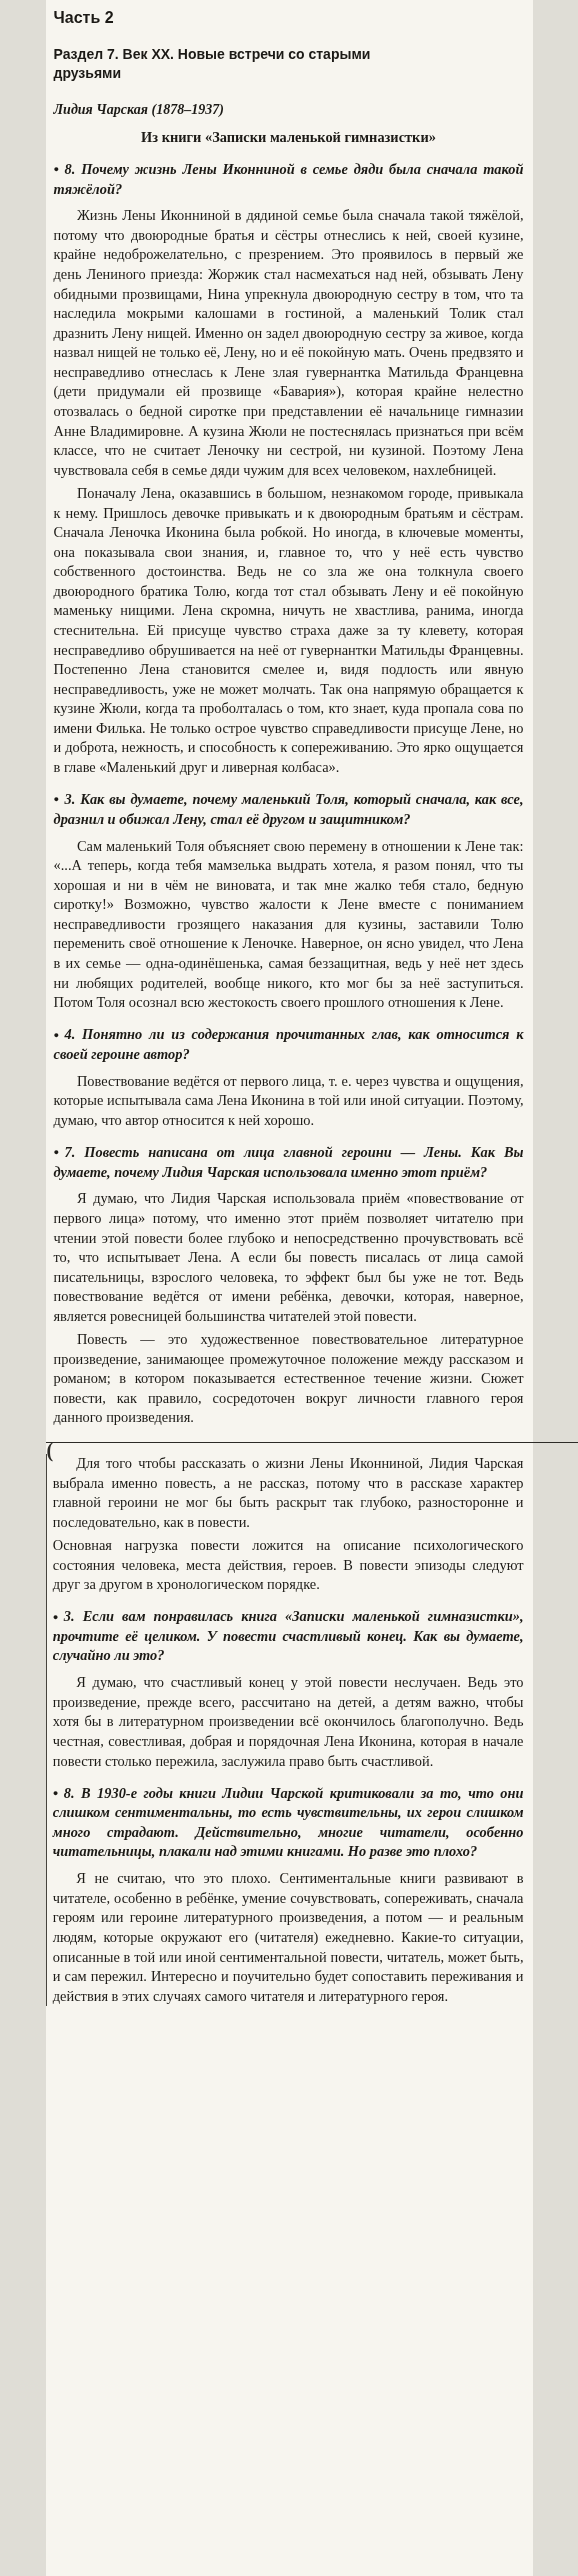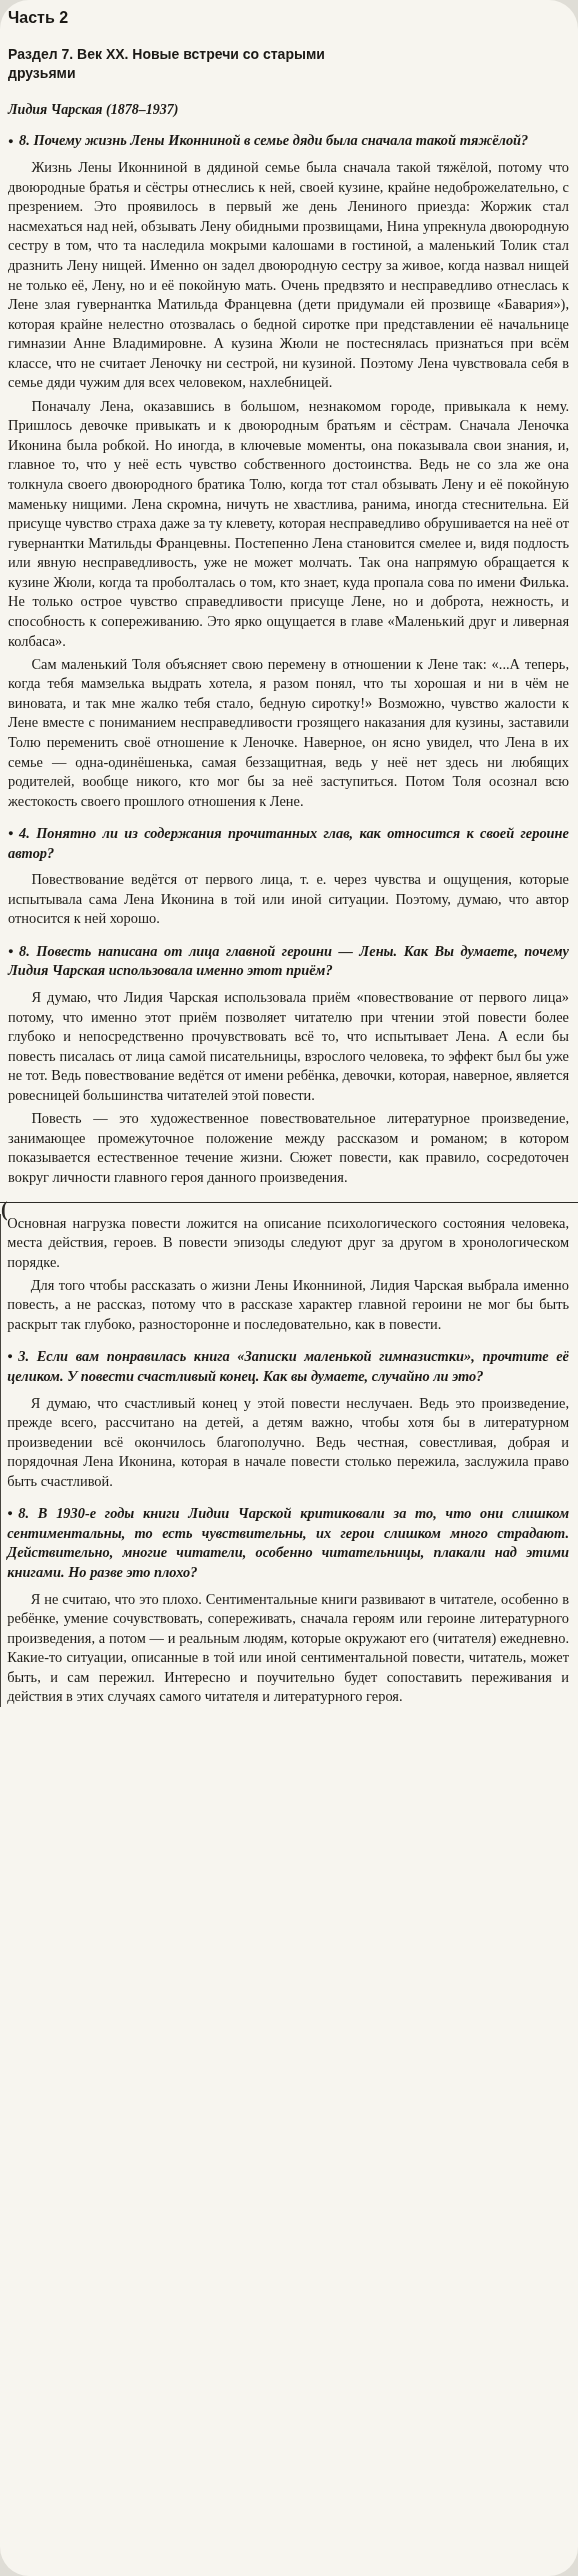--- a/index.html
+++ b/index.html
@@ -1,28 +1,27 @@
 <!DOCTYPE html>
 <html lang="ru" style="--paper: #f7f5ef; --ink: #1c1a16;font-size:14.4px"><head>
 <meta charset="utf-8">
 <style>
   html, body { margin: 0; padding: 0; background: #dfddd6; }
   .page {
     position: relative;
-    width: 578px;
+    width: 487px;
     min-height: 2576px;
     box-sizing: border-box;
     margin: 0 auto;
     background: var(--paper, #f7f5ef);
     color: var(--ink, #1c1a16);
     font-family: "Liberation Serif", "DejaVu Serif", serif;
     font-size: 14.4px;
     line-height: 1.36;
     padding: 5.4px 9px 21.6px 8px;
-    border-radius: 29px;
   }
   .part {
     font-family: "Liberation Sans", "DejaVu Sans", sans-serif;
     font-size: 16px;
     font-weight: bold;
     margin: 1.8px 0 16px 0;
   }
   .section {
     font-family: "Liberation Sans", "DejaVu Sans", sans-serif;
     font-size: 14px;
@@ -86,57 +85,59 @@
 <body>
 
 <article class="page">
 
   <h1 class="part">Часть 2</h1>
 
   <h2 class="section">Раздел 7. Век XX. Новые встречи со старыми друзьями</h2>
 
   <p class="author">Лидия Чарская (1878–1937)</p>
 
+  <p class="btitle">Из книги «Записки маленькой гимназистки»</p>
 
   <section>
     <p class="q"><span class="bullet">●</span><span>8. Почему жизнь Лены Иконниной в семье дяди была сначала такой тяжёлой?</span></p>
     <p class="a">Жизнь Лены Иконниной в дядиной семье была сначала такой тяжёлой, потому что двоюродные братья и сёстры отнеслись к ней, своей кузине, крайне недоброжелательно, с презрением. Это проявилось в первый же день Лениного приезда: Жоржик стал насмехаться над ней, обзывать Лену обидными прозвищами, Нина упрекнула двоюродную сестру в том, что та наследила мокрыми калошами в гостиной, а маленький Толик стал дразнить Лену нищей. Именно он задел двоюродную сестру за живое, когда назвал нищей не только её, Лену, но и её покойную мать. Очень предвзято и несправедливо отнеслась к Лене злая гувернантка Матильда Францевна (дети придумали ей прозвище «Бавария»), которая крайне нелестно отозвалась о бедной сиротке при представлении её начальнице гимназии Анне Владимировне. А кузина Жюли не постеснялась признаться при всём классе, что не считает Леночку ни сестрой, ни кузиной. Поэтому Лена чувствовала себя в семье дяди чужим для всех человеком, нахлебницей.</p>
   </section>
 
   <section>
     <p class="a">Поначалу Лена, оказавшись в большом, незнакомом городе, привыкала к нему. Пришлось девочке привыкать и к двоюродным братьям и сёстрам. Сначала Леночка Иконина была робкой. Но иногда, в ключевые моменты, она показывала свои знания, и, главное то, что у неё есть чувство собственного достоинства. Ведь не со зла же она толкнула своего двоюродного братика Толю, когда тот стал обзывать Лену и её покойную маменьку нищими. Лена скромна, ничуть не хвастлива, ранима, иногда стеснительна. Ей присуще чувство страха даже за ту клевету, которая несправедливо обрушивается на неё от гувернантки Матильды Францевны. Постепенно Лена становится смелее и, видя подлость или явную несправедливость, уже не может молчать. Так она напрямую обращается к кузине Жюли, когда та проболталась о том, кто знает, куда пропала сова по имени Филька. Не только острое чувство справедливости присуще Лене, но и доброта, нежность, и способность к сопереживанию. Это ярко ощущается в главе «Маленький друг и ливерная колбаса».</p>
   </section>
 
   <section>
+    <p class="q"><span class="bullet">●</span><span>3. Как вы думаете, почему маленький Толя, который сначала, как все, дразнил и обижал Лену, стал её другом и защитником?</span></p>
     <p class="a">Сам маленький Толя объясняет свою перемену в отношении к Лене так: «...А теперь, когда тебя мамзелька выдрать хотела, я разом понял, что ты хорошая и ни в чём не виновата, и так мне жалко тебя стало, бедную сиротку!» Возможно, чувство жалости к Лене вместе с пониманием несправедливости грозящего наказания для кузины, заставили Толю переменить своё отношение к Леночке. Наверное, он ясно увидел, что Лена в их семье — одна-одинёшенька, самая беззащитная, ведь у неё нет здесь ни любящих родителей, вообще никого, кто мог бы за неё заступиться. Потом Толя осознал всю жестокость своего прошлого отношения к Лене.</p>
   </section>
 
   <section>
     <p class="q"><span class="bullet">●</span><span>4. Понятно ли из содержания прочитанных глав, как относится к своей героине автор?</span></p>
     <p class="a">Повествование ведётся от первого лица, т. е. через чувства и ощущения, которые испытывала сама Лена Иконина в той или иной ситуации. Поэтому, думаю, что автор относится к ней хорошо.</p>
   </section>
 
   <section>
-    <p class="q"><span class="bullet">●</span><span>8. Повесть написана от лица главной героини — Лены. Как Вы думаете, почему Лидия Чарская использовала именно этот приём?</span></p>
+    <p class="q"><span class="bullet">●</span><span>7. Повесть написана от лица главной героини — Лены. Как Вы думаете, почему Лидия Чарская использовала именно этот приём?</span></p>
     <p class="a">Я думаю, что Лидия Чарская использовала приём «повествование от первого лица» потому, что именно этот приём позволяет читателю при чтении этой повести более глубоко и непосредственно прочувствовать всё то, что испытывает Лена. А если бы повесть писалась от лица самой писательницы, взрослого человека, то эффект был бы уже не тот. Ведь повествование ведётся от имени ребёнка, девочки, которая, наверное, является ровесницей большинства читателей этой повести.</p>
   </section>
 
   <section>
     <p class="a">Повесть — это художественное повествовательное литературное произведение, занимающее промежуточное положение между рассказом и романом; в котором показывается естественное течение жизни. Сюжет повести, как правило, сосредоточен вокруг личности главного героя данного произведения.</p>
   </section>
 
   <div class="page-break">
       <span class="pb-mark">(</span>
     </div>
 
   <div class="lower">
 
     <section>
+      <p class="a">Для того чтобы рассказать о жизни Лены Иконниной, Лидия Чарская выбрала именно повесть, а не рассказ, потому что в рассказе характер главной героини не мог бы быть раскрыт так глубоко, разносторонне и последовательно, как в повести.</p>
       <p class="a" style="text-indent:0;">Основная нагрузка повести ложится на описание психологического состояния человека, места действия, героев. В повести эпизоды следуют друг за другом в хронологическом порядке.</p>
-      <p class="a">Для того чтобы рассказать о жизни Лены Иконниной, Лидия Чарская выбрала именно повесть, а не рассказ, потому что в рассказе характер главной героини не мог бы быть раскрыт так глубоко, разносторонне и последовательно, как в повести.</p>
     </section>
 
     <section>
       <p class="q"><span class="bullet">●</span><span>3. Если вам понравилась книга «Записки маленькой гимназистки», прочтите её целиком. У повести счастливый конец. Как вы думаете, случайно ли это?</span></p>
       <p class="a">Я думаю, что счастливый конец у этой повести неслучаен. Ведь это произведение, прежде всего, рассчитано на детей, а детям важно, чтобы хотя бы в литературном произведении всё окончилось благополучно. Ведь честная, совестливая, добрая и порядочная Лена Иконина, которая в начале повести столько пережила, заслужила право быть счастливой.</p>
     </section>
 
     <section>
       <p class="q"><span class="bullet">●</span><span>8. В 1930-е годы книги Лидии Чарской критиковали за то, что они слишком сентиментальны, то есть чувствительны, их герои слишком много страдают. Действительно, многие читатели, особенно читательницы, плакали над этими книгами. Но разве это плохо?</span></p>
       <p class="a">Я не считаю, что это плохо. Сентиментальные книги развивают в читателе, особенно в ребёнке, умение сочувствовать, сопереживать, сначала героям или героине литературного произведения, а потом — и реальным людям, которые окружают его (читателя) ежедневно. Какие-то ситуации, описанные в той или иной сентиментальной повести, читатель, может быть, и сам пережил. Интересно и поучительно будет сопоставить переживания и действия в этих случаях самого читателя и литературного героя.</p>

